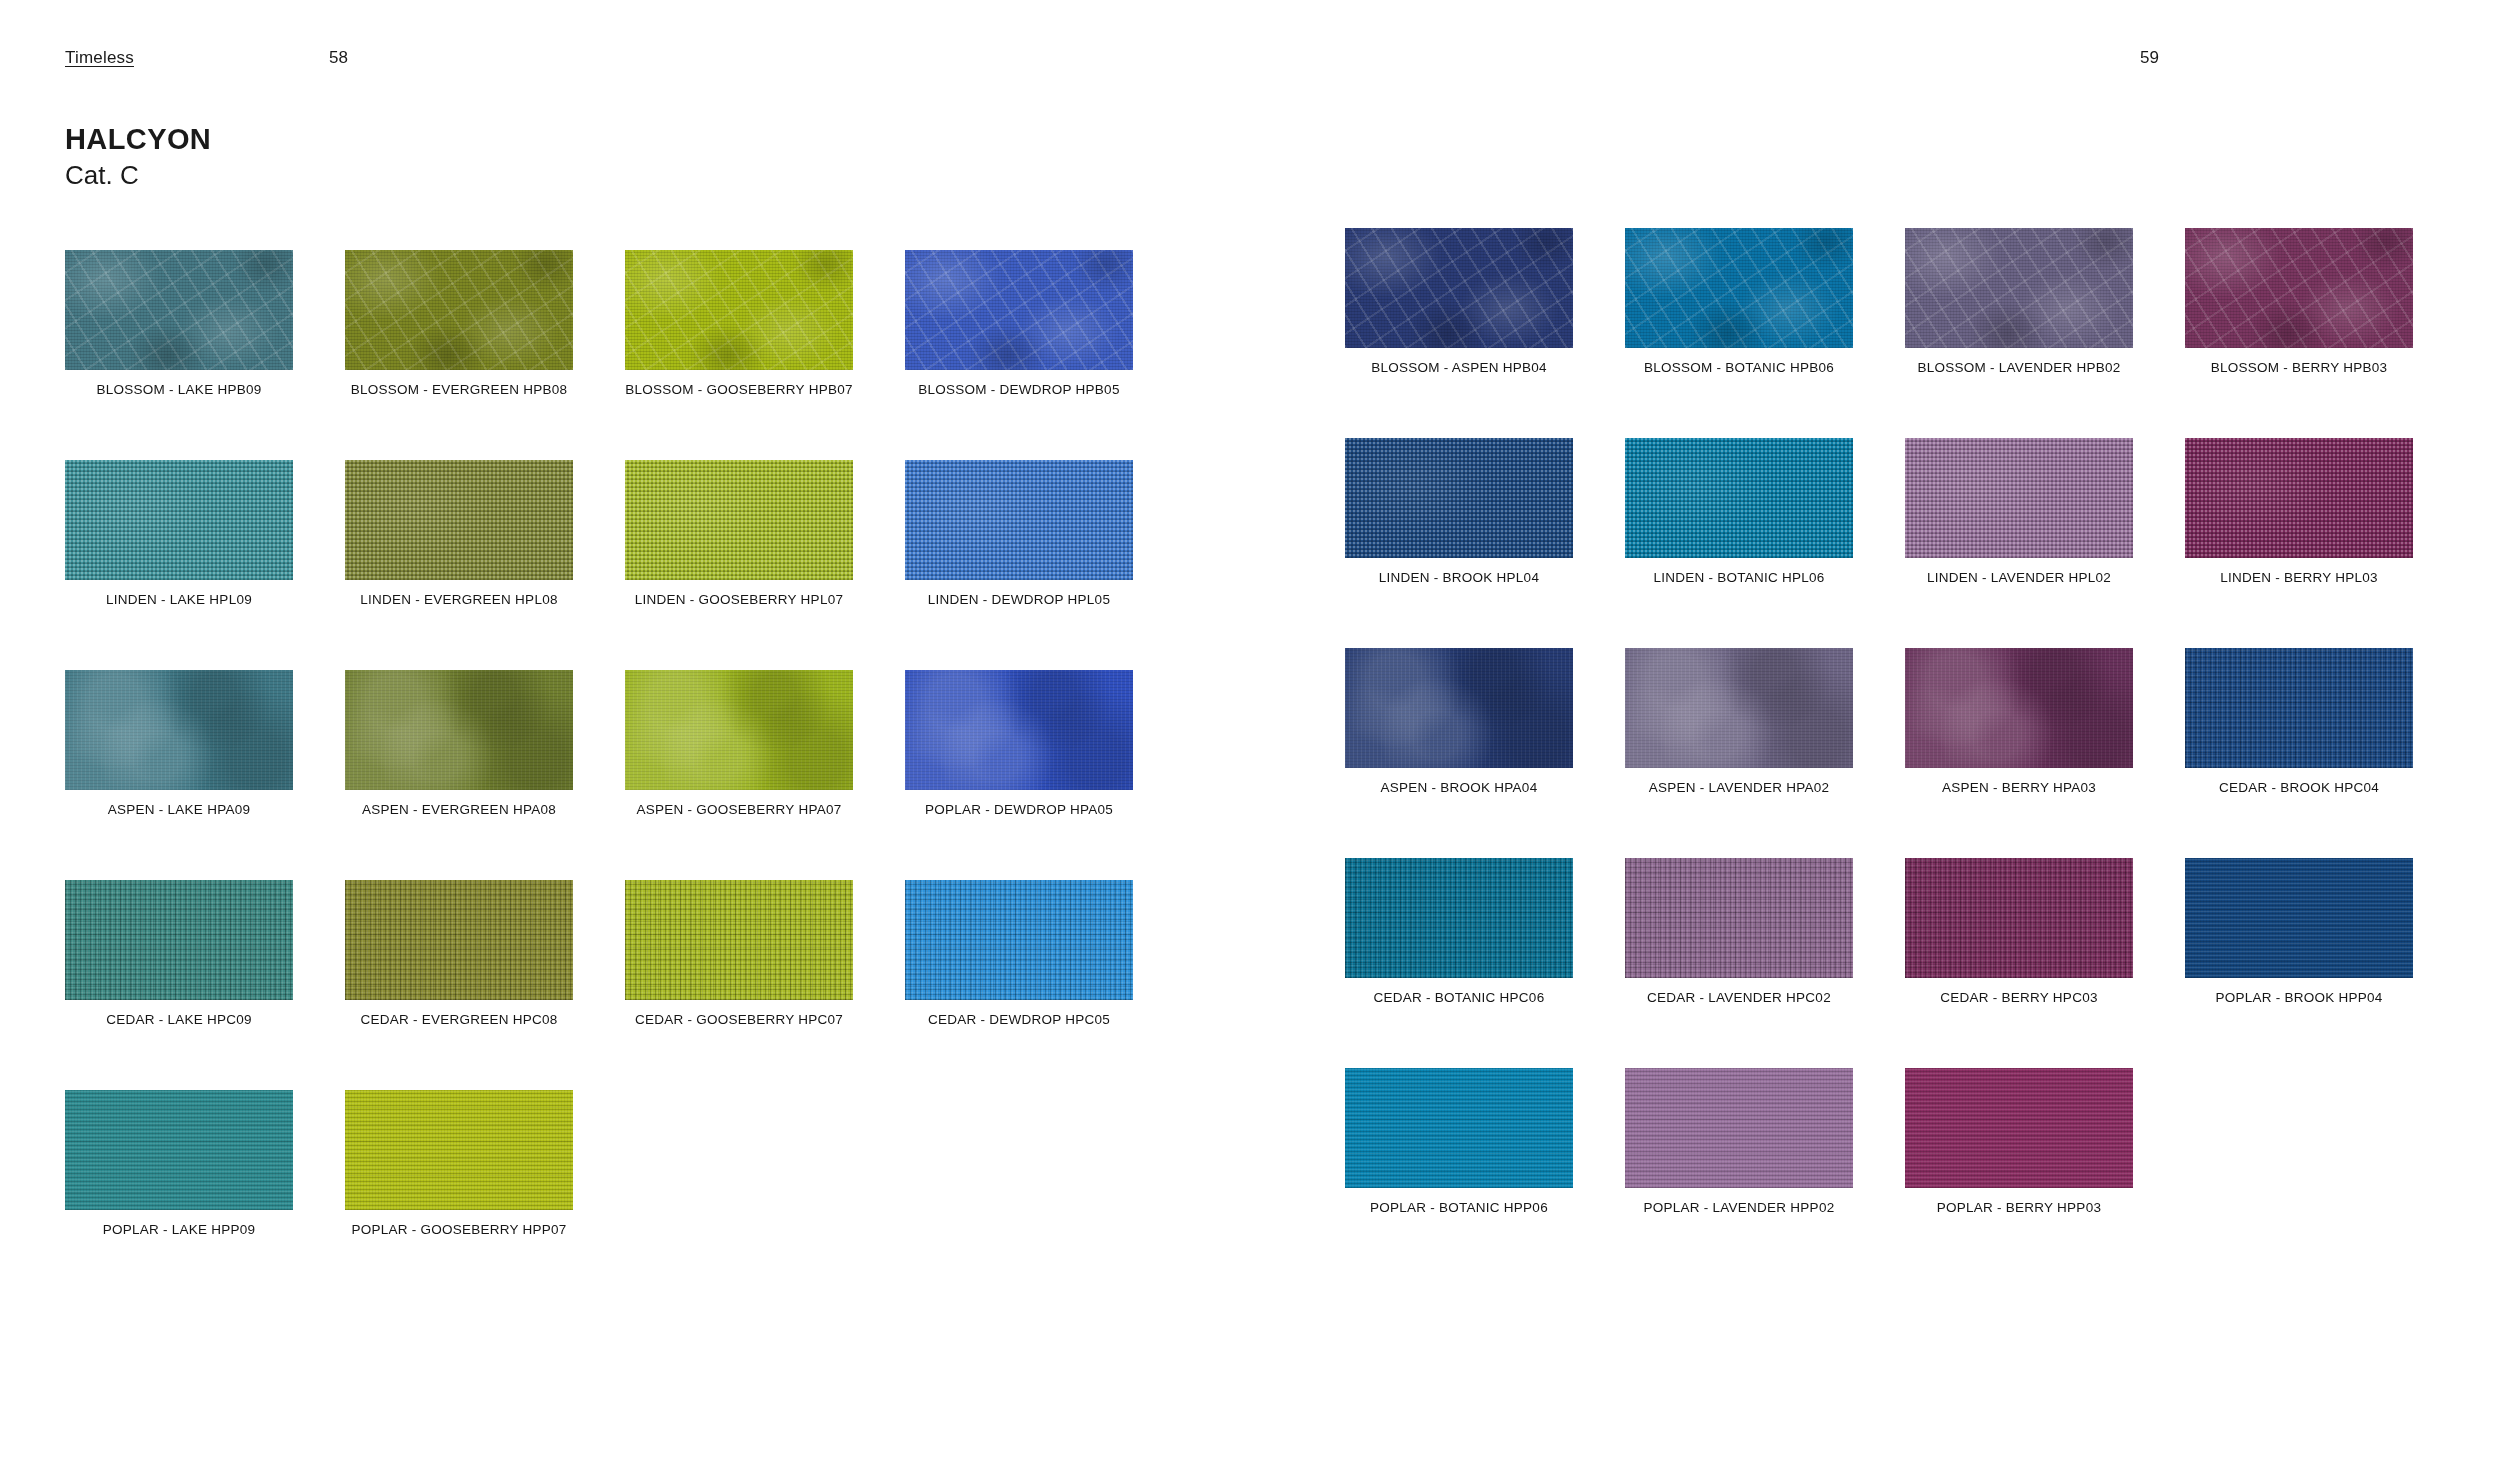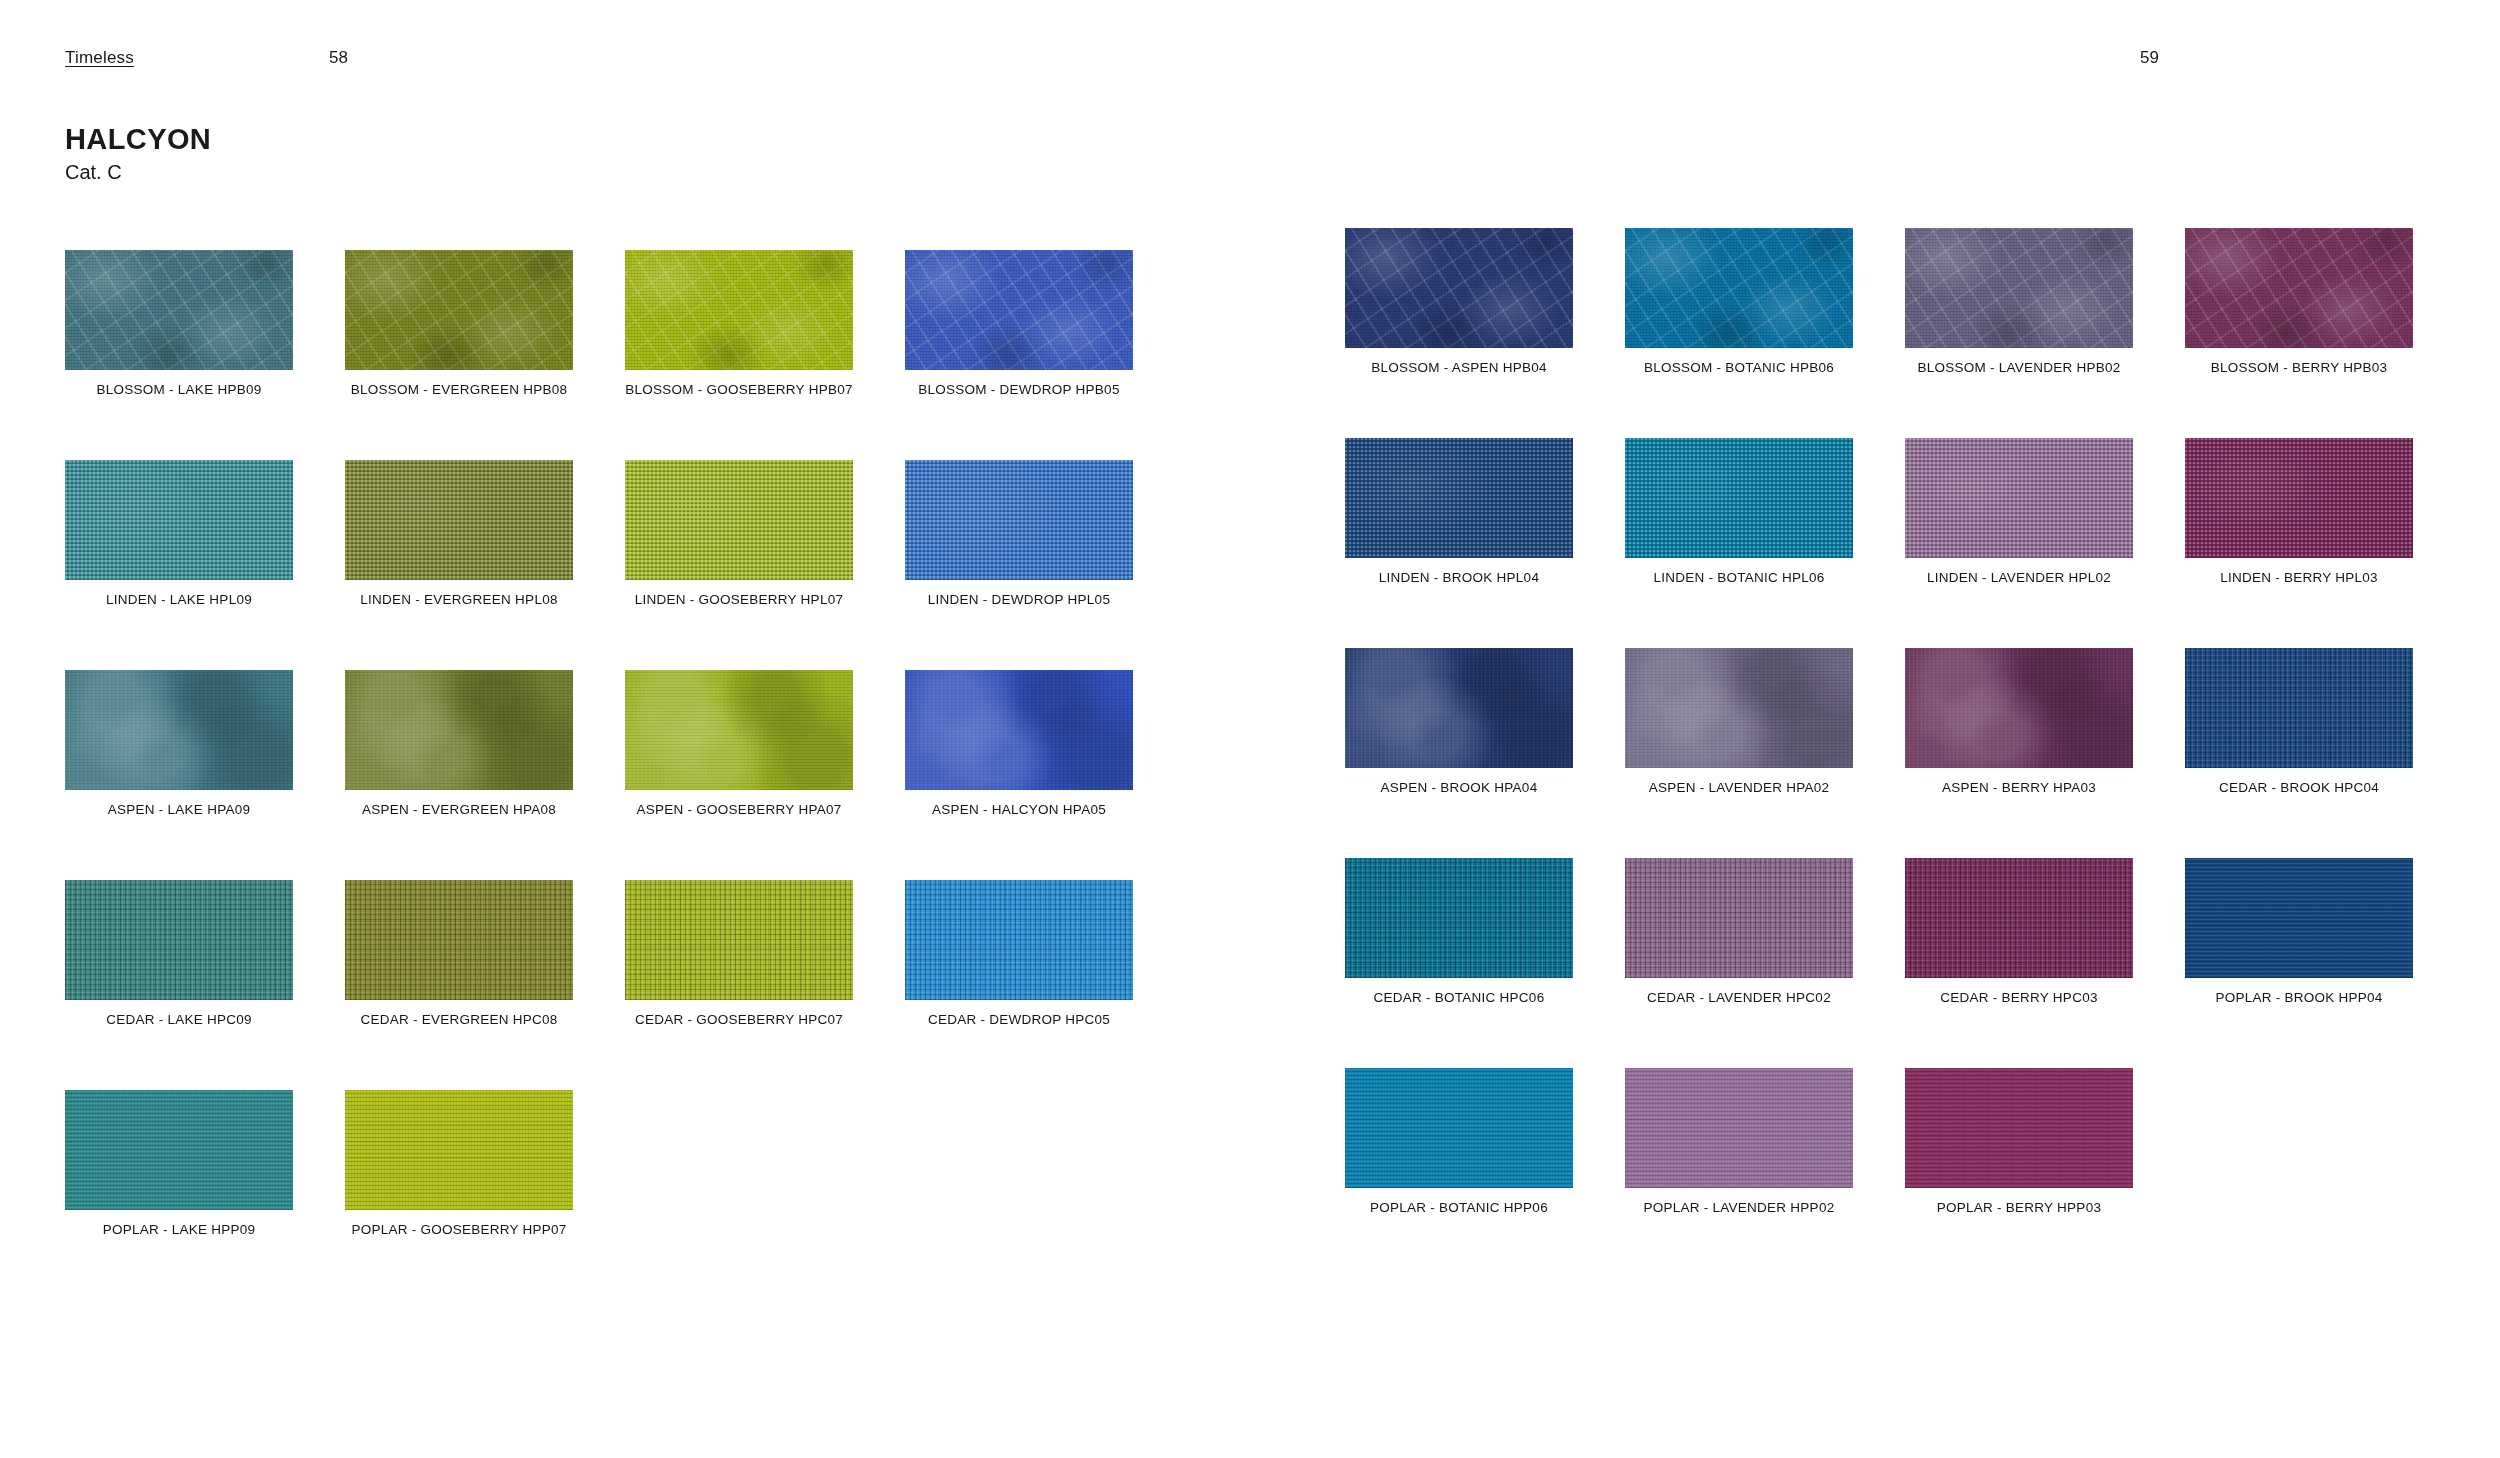--- a/index.html
+++ b/index.html
@@ -28,21 +28,21 @@
     font-size:17px;
   }
 
   
   .title-block { position:absolute; left:65px; top:122px; }
   .coll-title {
     font-size:29px; font-weight:bold; letter-spacing:.4px;
     text-underline-offset:4px;
     line-height:1.18;
   }
-  .coll-cat { font-size:20px; font-weight:normal; line-height:1.2; margin-top:4px; }
+  .coll-cat { font-size:26px; font-weight:normal; line-height:1.2; margin-top:4px; }
 
   
   .spread {
     position:absolute; left:0; top:228px;
     width:2500px; height:1120px;
     display:flex;
   }
   .page { position:relative; }
   .page-left  { width:1250px; }
   .page-right { width:1250px; }
@@ -199,21 +199,21 @@
         <div class="swatch-cell">
           <div class="swatch" style="background-color: rgb(155, 180, 30);">
             <div class="tex tex-a"></div>
           </div>
           <div class="swatch-label">ASPEN - GOOSEBERRY HPA07</div>
         </div>
         <div class="swatch-cell">
           <div class="swatch" style="background-color: rgb(47, 79, 190);">
             <div class="tex tex-a"></div>
           </div>
-          <div class="swatch-label">ASPEN - HALCYON HPA05</div>
+          <div class="swatch-label">POPLAR - DEWDROP HPA05</div>
         </div>
         <div class="swatch-cell">
           <div class="swatch" style="background-color: rgb(63, 138, 132);">
             <div class="tex tex-c"></div>
           </div>
           <div class="swatch-label">CEDAR - LAKE HPC09</div>
         </div>
         <div class="swatch-cell">
           <div class="swatch" style="background-color: rgb(138, 140, 52);">
             <div class="tex tex-c"></div>

